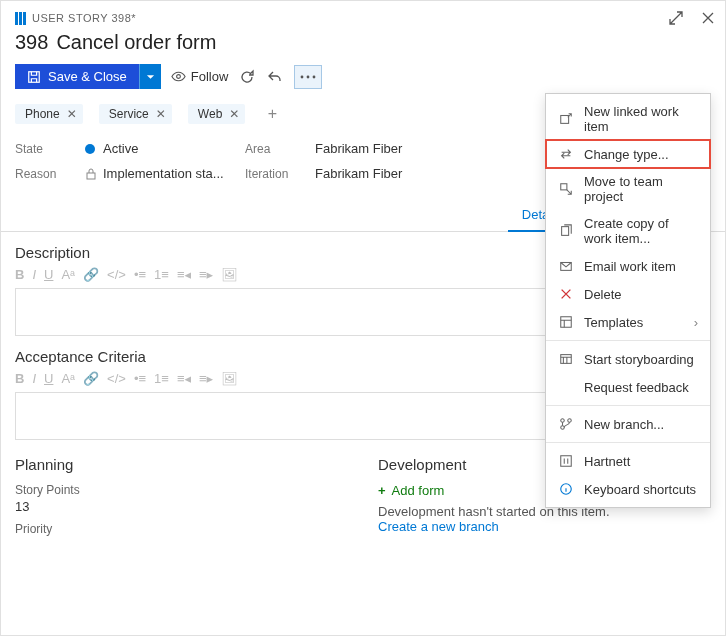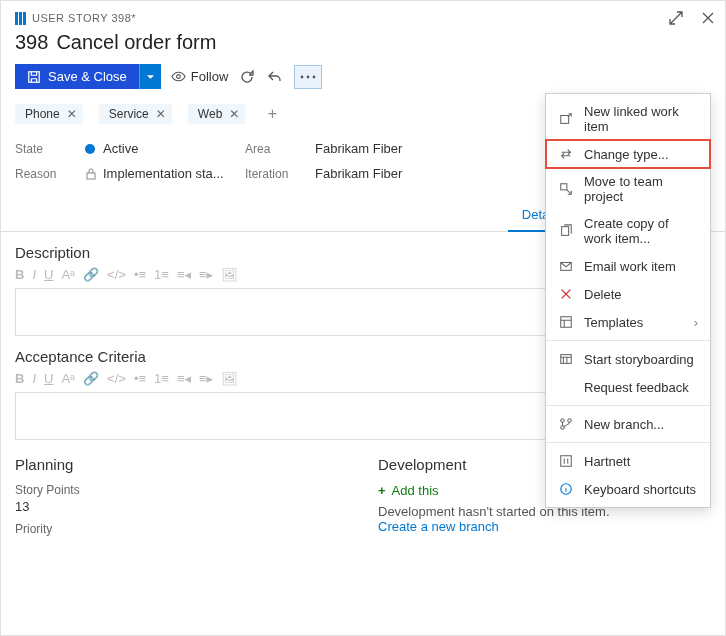--- a/index.html
+++ b/index.html
@@ -217,21 +217,21 @@
   <div class="col">
     <h3>Planning</h3>
     <div class="field-lbl">Story Points</div>
     <div class="field-val">13</div>
     <div class="field-lbl">Priority</div>
   </div>
   <div class="col">
     <h3>Development</h3>
     <div class="addlink">
         <span style="font-weight:bold;">+</span>
-        <span>Add this</span>
+        <span>Add form</span>
       </div>
     <div class="dev-text">Development hasn't started on this item.</div>
     <div class="link">Create a new branch</div>
   </div>
 </div>
 
 <div class="context-menu">
   <div class="menu-item">
       <span class="mi-icon">
         <svg viewBox="0 0 16 16" fill="none" stroke="currentColor" stroke-width="1.2">

